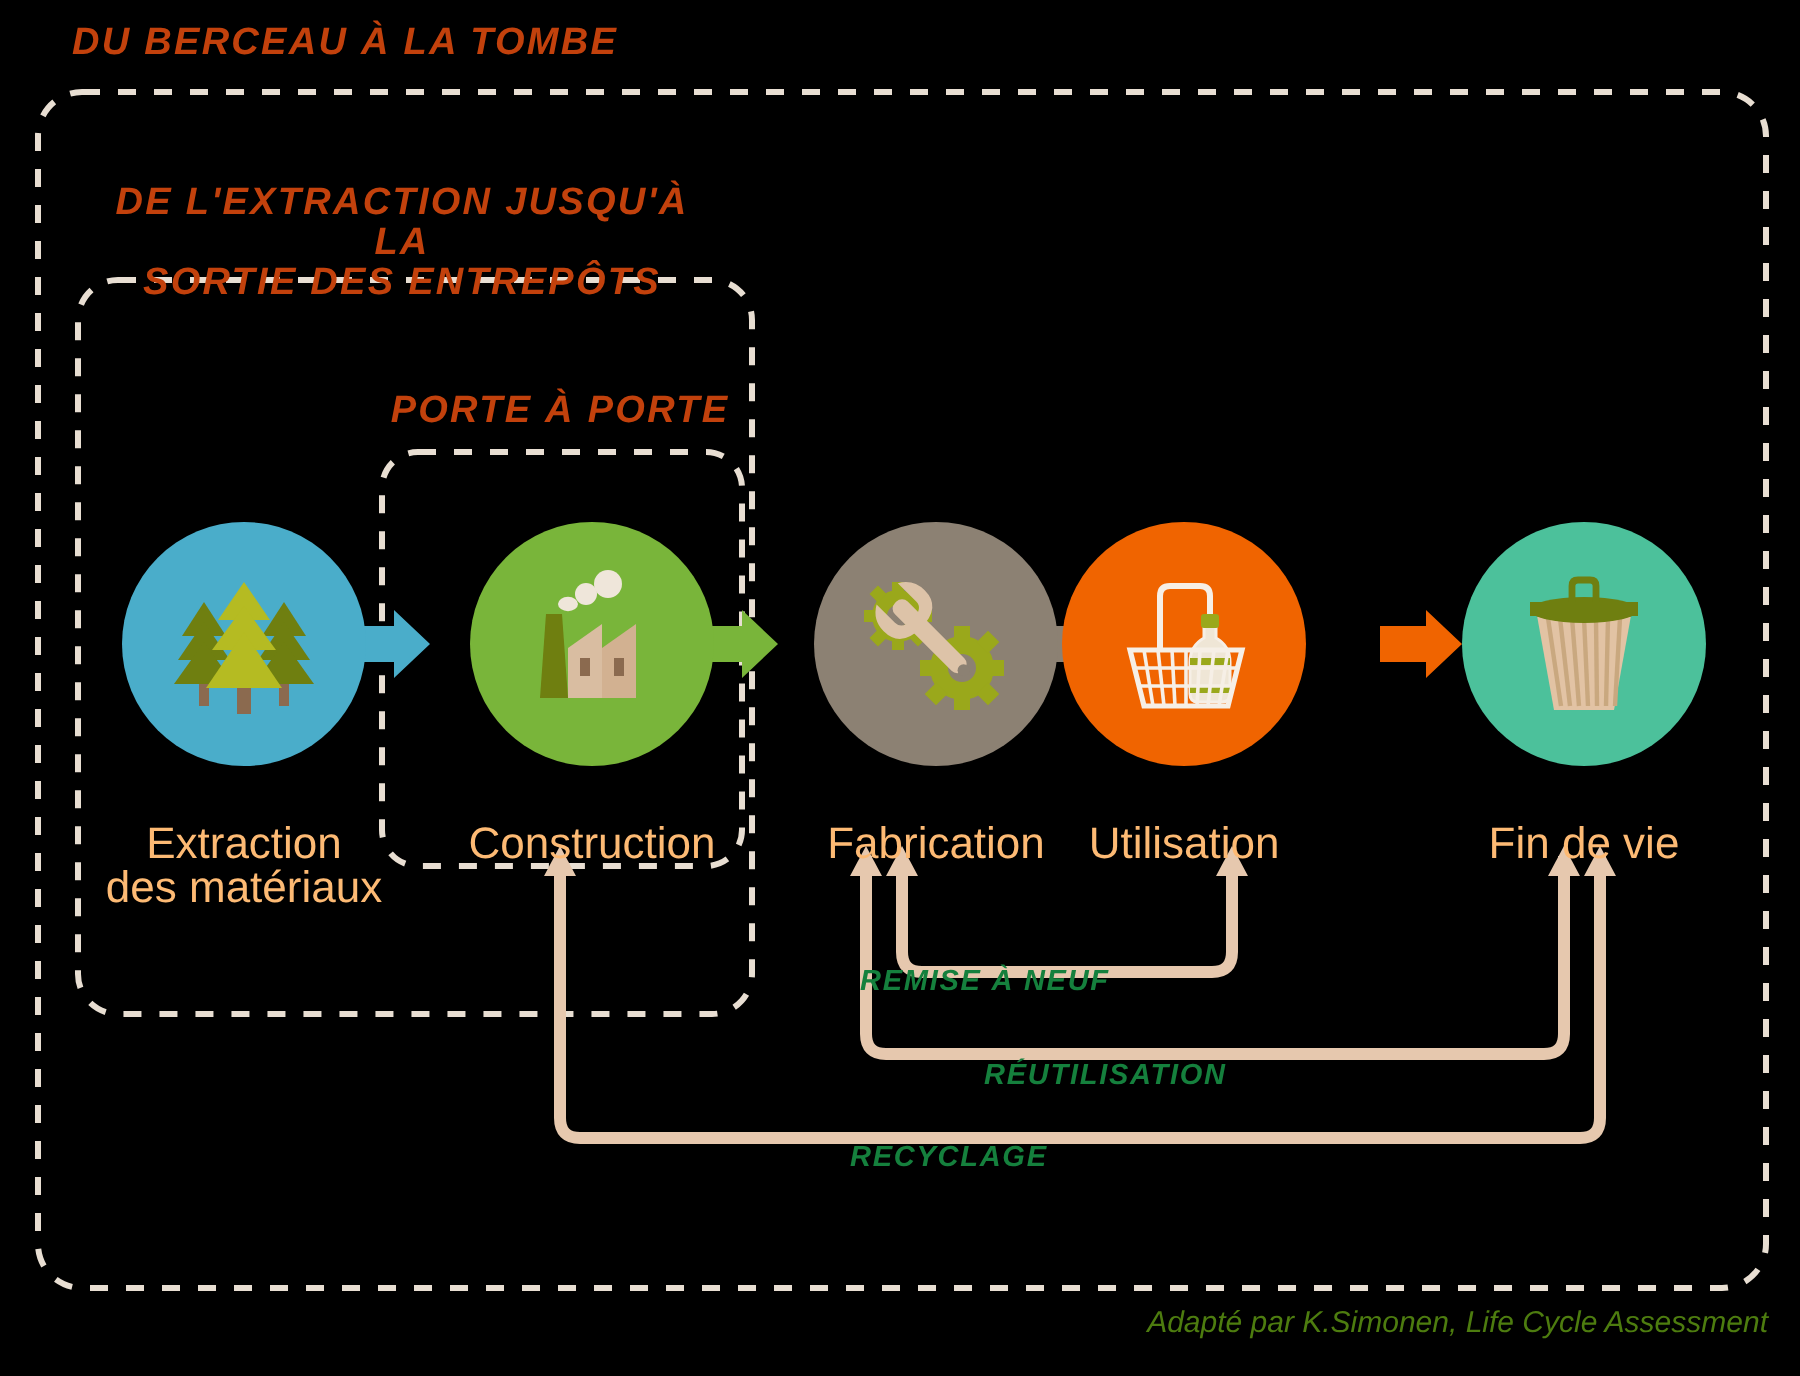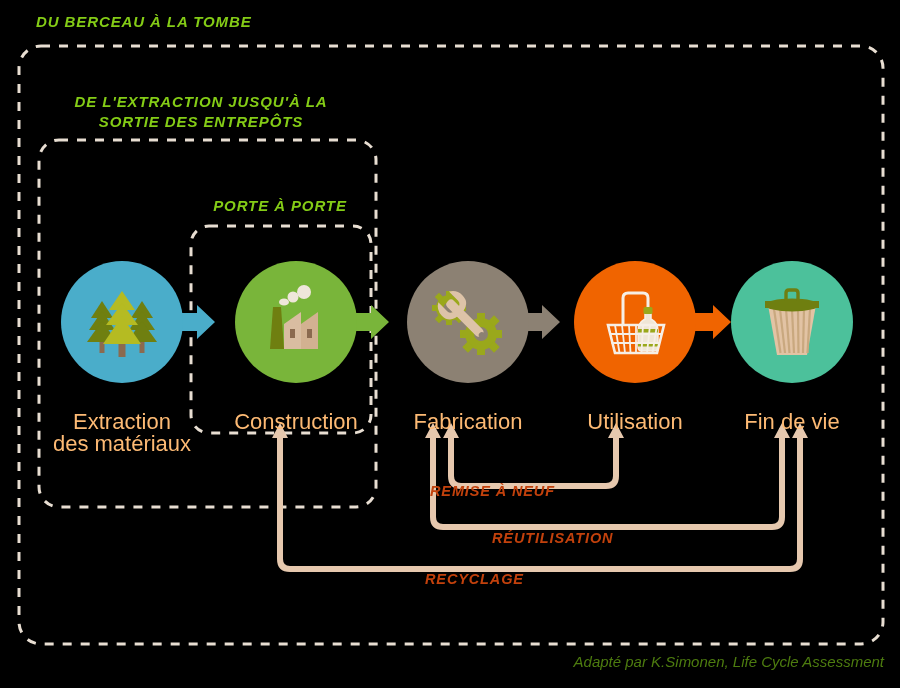--- a/index.html
+++ b/index.html
@@ -23,22 +23,22 @@
     top: 0;
     width: 900px;
     height: 688px;
   }
   .scope-label {
     position: absolute;
     font-family: "Liberation Sans", sans-serif;
     font-style: italic;
     font-weight: bold;
     letter-spacing: 0.06em;
-    color: #84cc16;
-    font-size: 15px;
+    color: #c2410c;
+    font-size: 19px;
     line-height: 20px;
     white-space: pre-line;
     text-align: center;
   }
   #label-cradle-grave {
     left: 36px;
     top: 12px;
     text-align: left;
   }
   #label-extraction-warehouse {
@@ -50,21 +50,21 @@
     left: 190px;
     top: 196px;
     width: 180px;
   }
   .flow-label {
     position: absolute;
     font-family: "Liberation Sans", sans-serif;
     font-style: italic;
     font-weight: bold;
     letter-spacing: 0.06em;
-    color: #c2410c;
+    color: #15803d;
     font-size: 14.5px;
     text-align: center;
   }
   #label-remise { left: 430px; top: 483px; width: 450px; text-align: left;}
   #label-reutilisation { left: 492px; top: 530px; width: 450px; text-align: left;}
   #label-recyclage { left: 425px; top: 571px; width: 450px; text-align: left;}
 
   .stage-node {
     position: absolute;
     width: 140px;
@@ -239,21 +239,21 @@
           <rect x="39" y="14" width="9" height="48" rx="4" fill="#ddc3a8"></rect>
           <path d="M 36 8 L 36 21 Q 36 26 43.5 26 Q 51 26 51 21 L 51 8
                    Q 58 12 58 20 Q 58 32 43.5 32 Q 29 32 29 20 Q 29 12 36 8 Z" fill="#ddc3a8"></path>
           <circle cx="43.5" cy="62" r="3" fill="#8c8173"></circle>
         </g>
       </svg>
     </div>
     <div class="node-label">Fabrication</div>
   </div>
 
-  <div class="stage-node" style="left:565px; top:261px;">
+  <div class="stage-node" style="left:522px; top:261px;">
     <div class="node-circle" style="background:#f06400;">
       <svg class="node-icon" viewBox="0 0 86 86">
 
         <path d="M 31 46 L 31 19 Q 31 14 36 14 L 51 14 Q 56 14 56 19 L 56 46" fill="none" stroke="#f6efe6" stroke-width="3"></path>
 
         <g>
           <path d="M 53 34 L 59 34 L 59 40 Q 66 44 66 52 L 66 68 Q 66 72 62 72
                    L 50 72 Q 46 72 46 68 L 46 52 Q 46 44 53 40 Z" fill="#efe6d6" stroke="#f6efe6" stroke-width="1.5"></path>
           <rect x="51.5" y="28" width="9" height="7" rx="1.5" fill="#9aa81b"></rect>
           <rect x="46" y="50" width="20" height="3.5" fill="#9aa81b"></rect>

